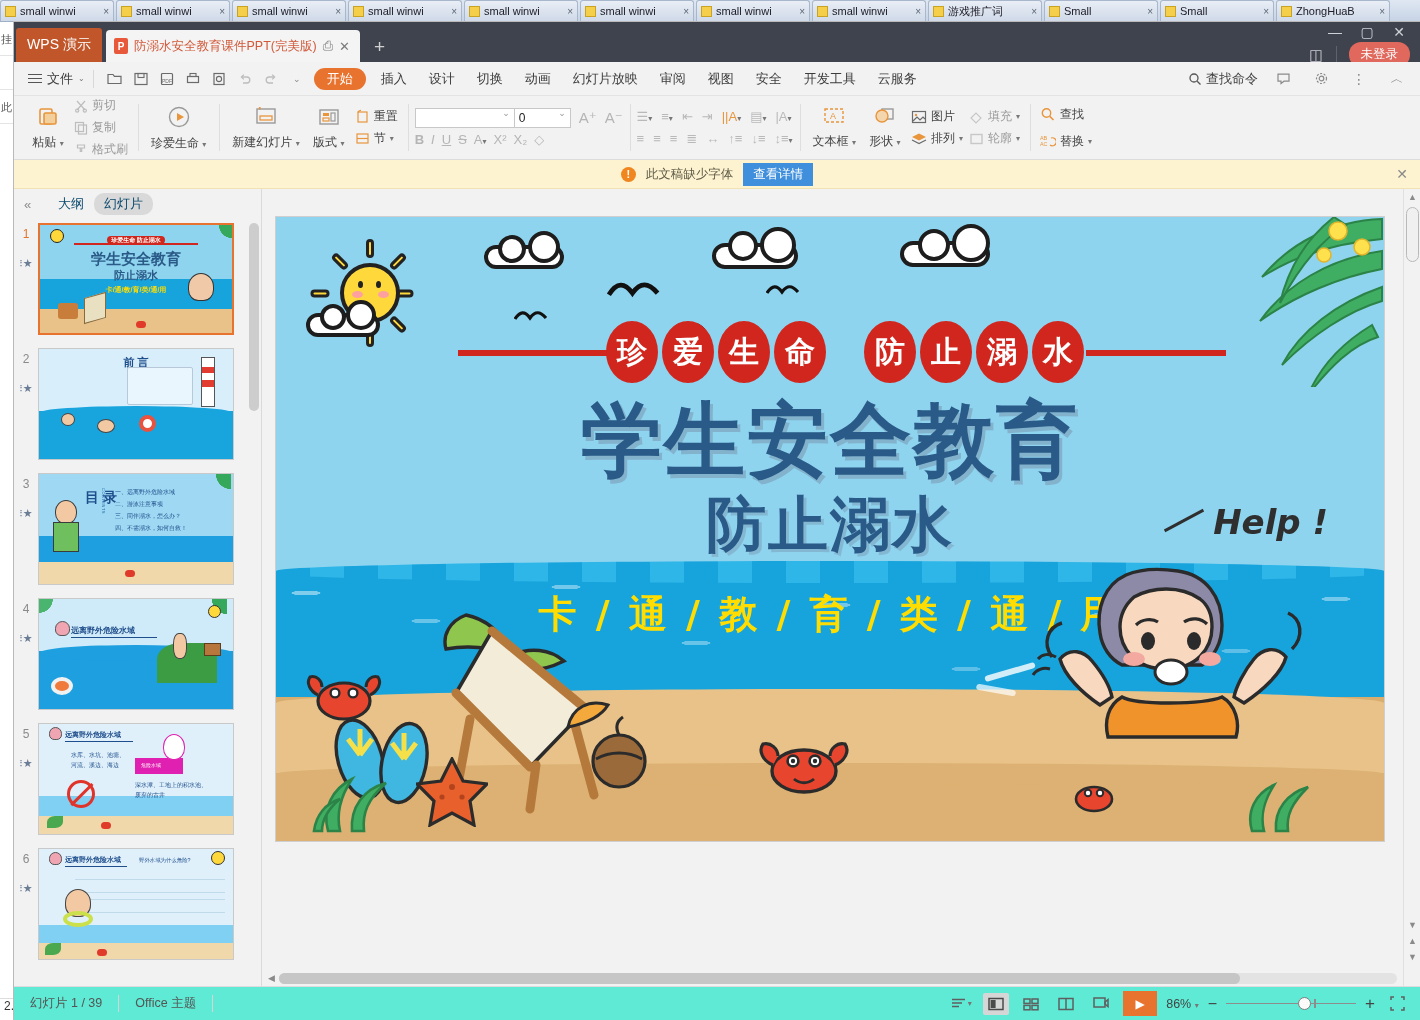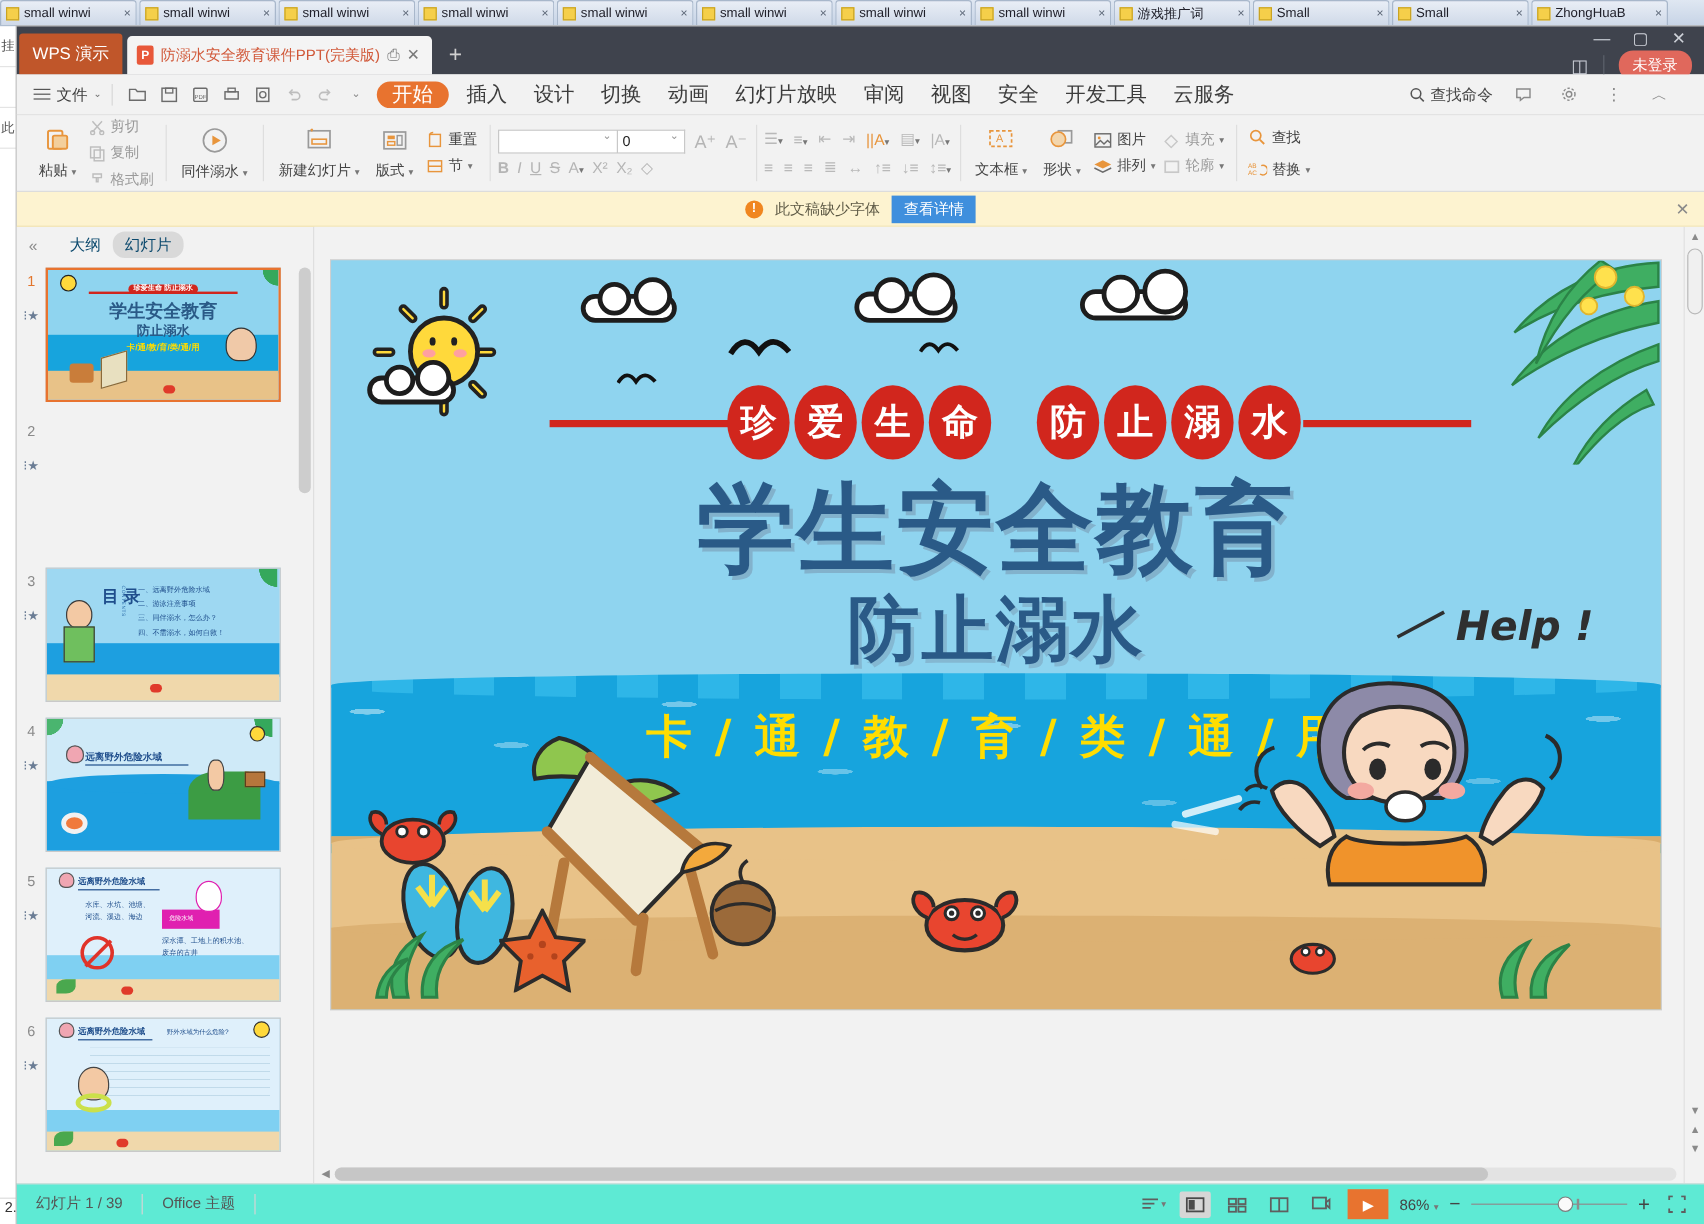--- a/index.html
+++ b/index.html
@@ -85,26 +85,26 @@
   #menubar {
     height:34px; background:#f2f2f2; display:flex; align-items:center;
     flex:0 0 34px; border-bottom:1px solid #e3e3e3; position:relative;
   }
   #file-btn { display:flex; align-items:center; gap:5px; margin-left:14px; font-size:13px; color:#3c3c3c;}
   .hamb { display:inline-block; width:14px; }
   .hamb i { display:block; height:1.6px; background:#555; margin:2.6px 0; }
   .mb-sep { width:1px; height:18px; background:#d8d8d8; margin:0 8px; }
   .qicon { width:26px; height:24px; display:flex; align-items:center; justify-content:center; color:#6b6b6b; }
   .qicon svg { display:block; }
-  .tab-item { padding:0 11px; height:34px; line-height:34px; font-size:17px; color:#3c3c3c; }
+  .tab-item { padding:0 11px; height:34px; line-height:34px; font-size:13px; color:#3c3c3c; }
   .tab-item.active {
     background:#e8732f; color:#fff; height:22px; line-height:22px;
     border-radius:11px; padding:0 13px; margin:0 4px;
   }
-  #menubar-right { position:absolute; right:24px; display:flex; align-items:center; gap:12px; }
+  #menubar-right { position:absolute; right:10px; display:flex; align-items:center; gap:12px; }
   #find-cmd { display:flex; align-items:center; gap:4px; font-size:13px; color:#444; }
 
   
   #ribbon {
     height:64px; background:#f2f2f2; flex:0 0 64px;
     display:flex; align-items:stretch; border-bottom:1px solid #dcdcdc;
     padding-left:4px;
   }
   .rgroup { display:flex; align-items:center; padding:0 7px; position:relative; }
   .rgroup + .rgroup::before {
@@ -511,21 +511,21 @@
     </div>
 
     <div class="rgroup">
       <div class="bigbtn">
         <span class="gl">
           <svg width="26" height="26" viewBox="0 0 26 26">
               <circle cx="13" cy="13" r="9.5" fill="none" stroke="#9a9a9a" stroke-width="1.4"></circle>
               <path d="M11 9l7 4-7 4z" fill="#e8953c"></path>
             </svg>
         </span>
-        <span class="cap"><span>同伴溺水</span> <span class="caret">▾</span></span>
+        <span class="cap"><span>珍爱生命</span> <span class="caret">▾</span></span>
       </div>
     </div>
 
     <div class="rgroup">
       <div class="bigbtn">
         <span class="gl">
           <svg width="26" height="24" viewBox="0 0 26 24">
               <rect x="4" y="4" width="18" height="14" fill="none" stroke="#9a9a9a" stroke-width="1.4"></rect>
               <rect x="7" y="11" width="12" height="4" fill="none" stroke="#e8953c" stroke-width="1.3"></rect>
               <path d="M6 2.5l1.6 1.6M7.6 2.5L6 4.1" stroke="#e8953c" stroke-width="1.2"></path>
@@ -722,20 +722,31 @@
             <div style="position:absolute;left:44px;top:70px;width:22px;height:26px;background:#e8e0c0;transform:skewY(-16deg);border:1px solid #8a6a3a;"></div>
             <div style="position:absolute;left:96px;top:96px;width:10px;height:7px;background:#e03a2a;border-radius:4px;"></div>
           </div>
         </div>
 
         <div class="thumb-row">
           <span class="thumb-meta">
             <span class="num">2</span>
             <span class="star">⁝★</span>
           </span>
+          <div class="thumb-box">
+            <div style="position:absolute;inset:0;background:#d9eefb;"></div>
+            <div style="position:absolute;left:0;right:0;top:62px;bottom:0;background:#18a5de;"></div>
+            <div style="position:absolute;left:0;right:0;top:57px;height:14px;background:#18a5de;border-radius:50%/7px;"></div>
+            <div style="position:absolute;left:0;right:0;top:6px;text-align:center;font-size:11px;font-weight:bold;color:#1f4e8c;">前 言</div>
+            <div style="position:absolute;left:88px;top:18px;width:66px;height:38px;border:1px solid #b9c8d8;border-radius:2px;background:rgba(255,255,255,.45);"></div>
+            <div style="position:absolute;right:18px;top:8px;width:14px;height:50px;background:linear-gradient(#fff 0 18%,#e23b2f 18% 32%,#fff 32% 46%,#e23b2f 46% 60%,#fff 60% 100%);border:1px solid #555;"></div>
+            <div style="position:absolute;left:22px;top:64px;width:14px;height:13px;background:#f3c9a4;border-radius:50%;border:1px solid #444;"></div>
+            <div style="position:absolute;left:58px;top:70px;width:18px;height:14px;background:#f3c9a4;border-radius:50%;border:1px solid #444;"></div>
+            <div style="position:absolute;left:100px;top:66px;width:17px;height:17px;border-radius:50%;border:4px solid #e8523f;background:#fff;"></div>
+          </div>
         </div>
 
         <div class="thumb-row">
           <span class="thumb-meta">
             <span class="num">3</span>
             <span class="star">⁝★</span>
           </span>
           <div class="thumb-box">
             <div style="position:absolute;inset:0;background:#9ed8f2;"></div>
             <div style="position:absolute;left:0;right:0;top:62px;height:28px;background:#1d9fe0;"></div>

